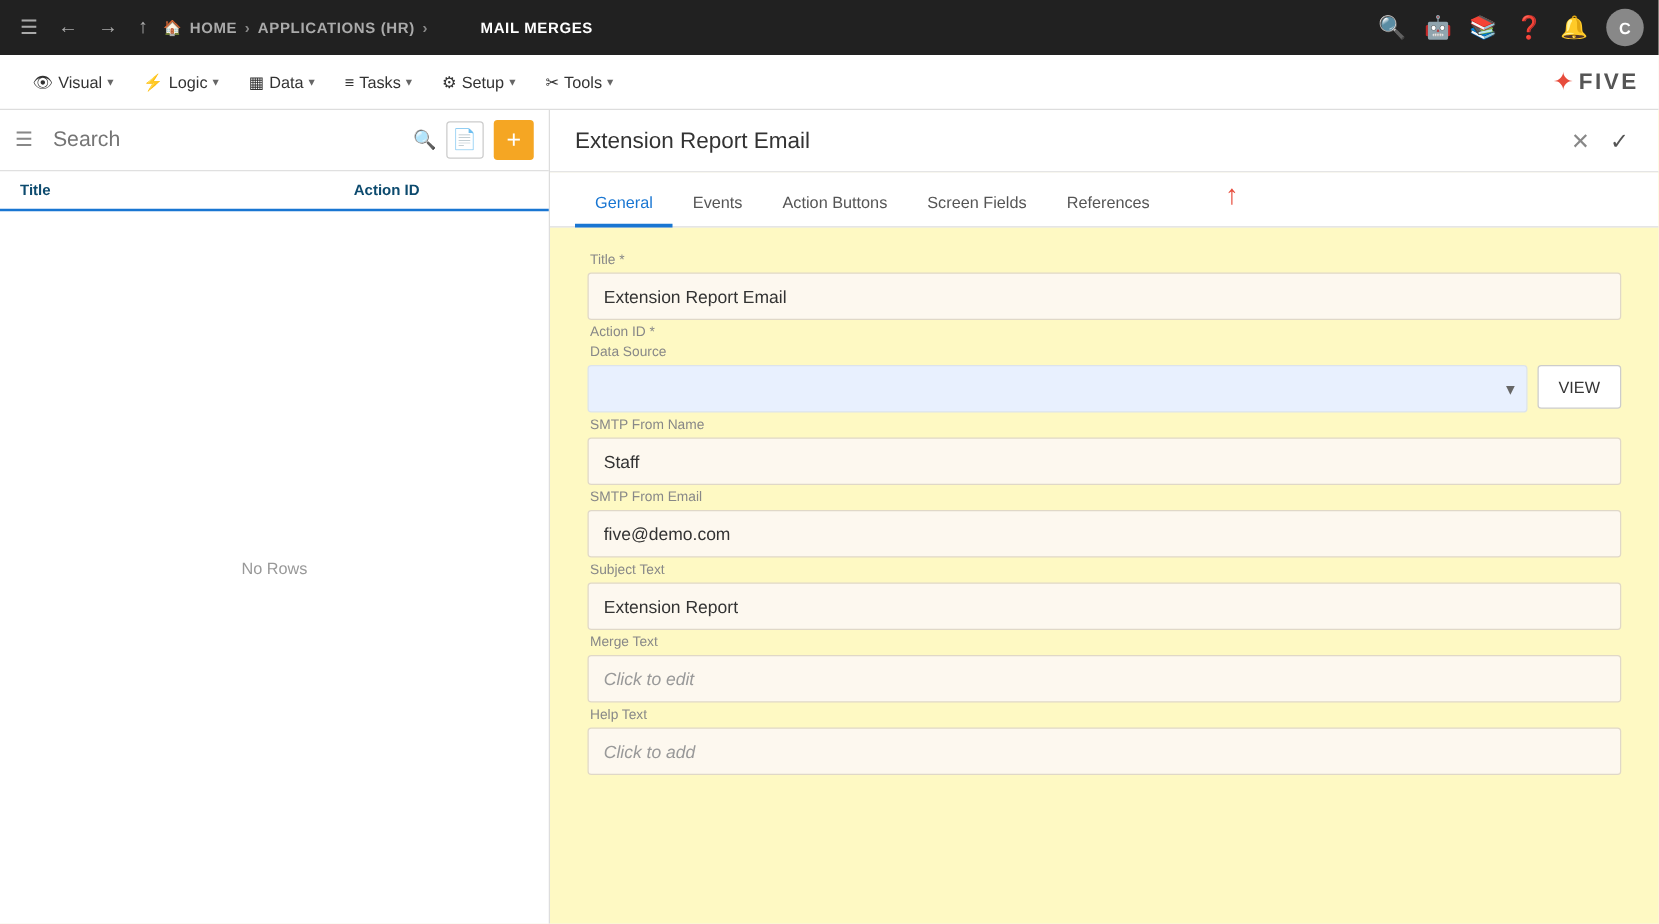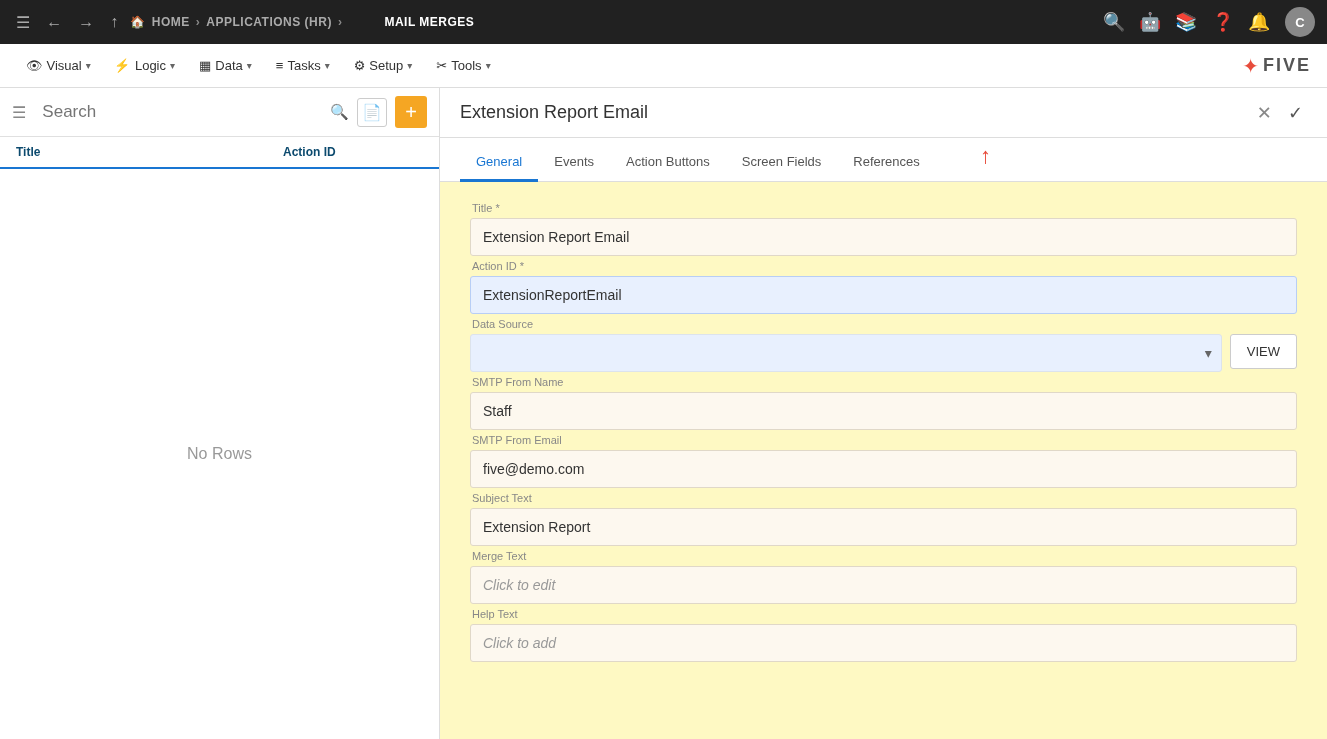--- a/index.html
+++ b/index.html
@@ -49,21 +49,21 @@
     .add-btn {
       background: #f5a623; color: #fff; border: none; border-radius: 3px;
       width: 32px; height: 32px; font-size: 20px; cursor: pointer; display: flex; align-items: center; justify-content: center;
     }
     .table-header {
       display: flex; padding: 8px 16px; border-bottom: 2px solid #1976d2;
       font-size: 12px; font-weight: 600; color: #0c4a6e;
     }
     .table-header .col-title { flex: 1; }
     .table-header .col-id { width: 140px; }
-    .no-rows { flex: 1; display: flex; align-items: center; justify-content: center; color: #999; font-size: 16px; }
+    .no-rows { flex: 1; display: flex; align-items: center; justify-content: center; color: #999; font-size: 13px; }
 
     
     .right-panel { flex: 1; background: #fef9c3; display: flex; flex-direction: column; overflow: hidden; }
     .form-header {
       display: flex; align-items: center; background: #fff; border-bottom: 1px solid #ddd;
       padding: 0 20px; height: 50px;
     }
     .form-title { font-size: 18px; font-weight: 400; color: #333; flex: 1; }
     .form-header-actions { display: flex; gap: 8px; }
     .form-header-actions .icon-btn { color: #888; font-size: 18px; cursor: pointer; padding: 4px; }
@@ -217,21 +217,20 @@
 
     <div class="form-content">
 
       <div class="field-group">
         <div class="field-label">Title *</div>
         <input class="field-input" type="text" value="Extension Report Email" style="">
       </div>
 
       <div class="field-group">
         <div class="field-label">Action ID *</div>
-        <input class="field-input blue-bg" type="text" value="ExtensionReportEmail" style="">
       </div>
 
       <div class="field-group">
         <div class="field-label">Data Source</div>
         <div class="data-source-row">
           <div class="data-source-select-wrap">
             <select class="data-source-select">
               <option value=""></option>
             </select>
             <span class="select-arrow">▾</span>

